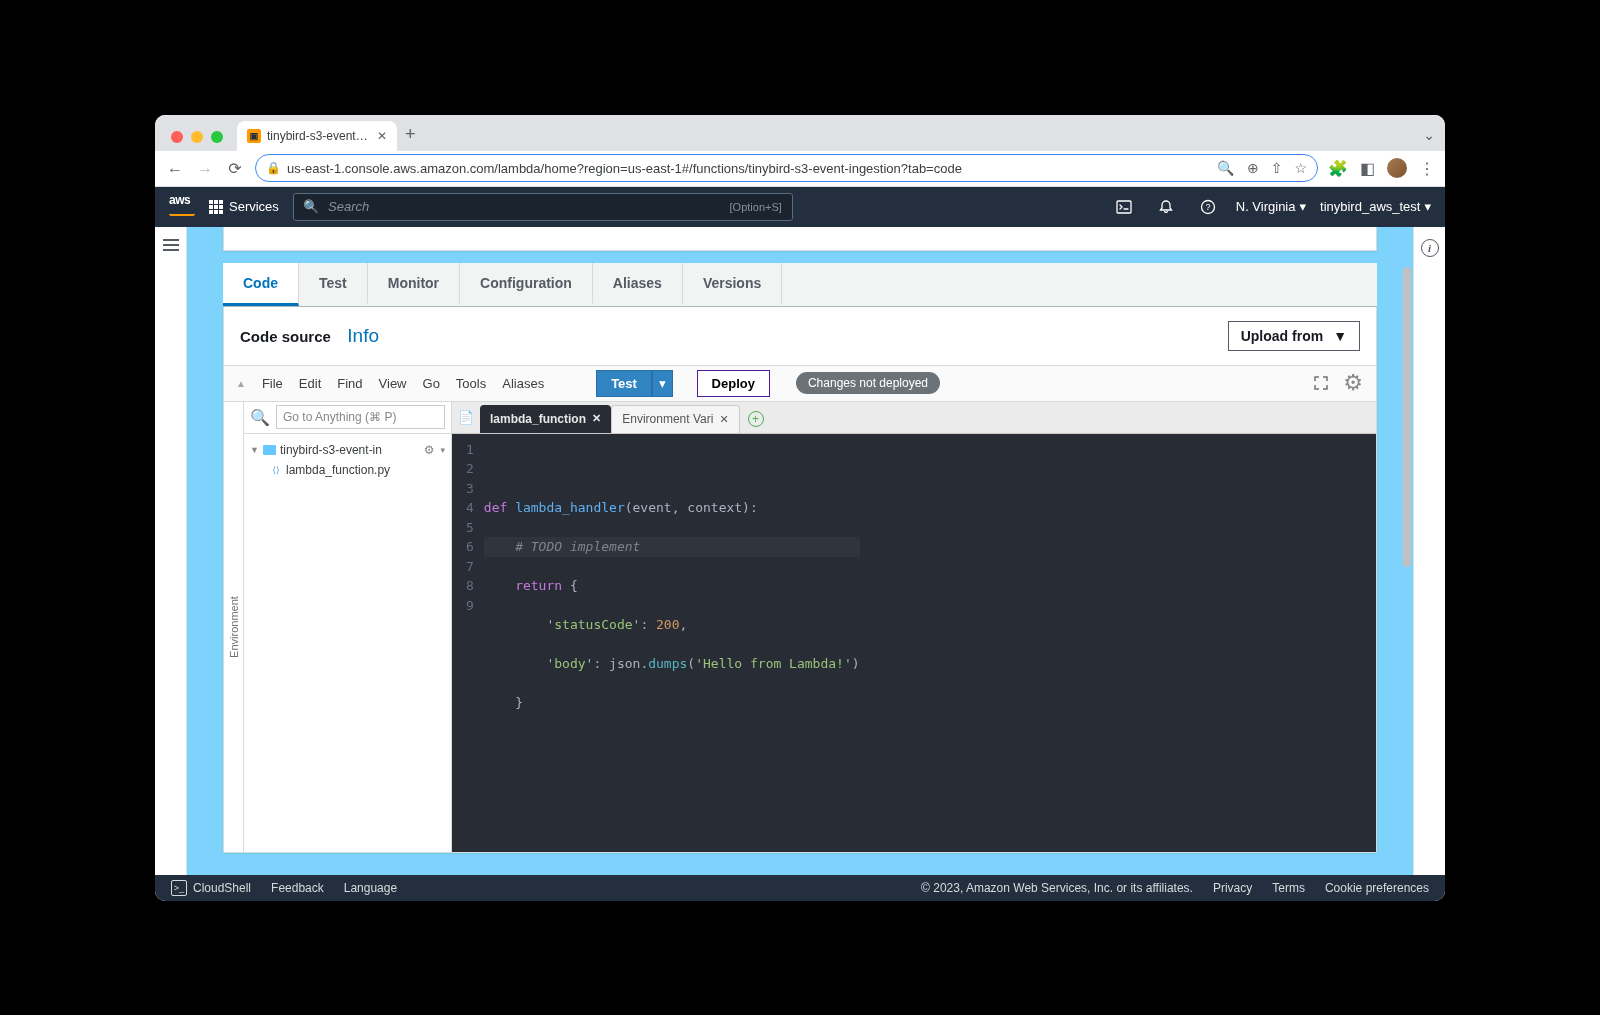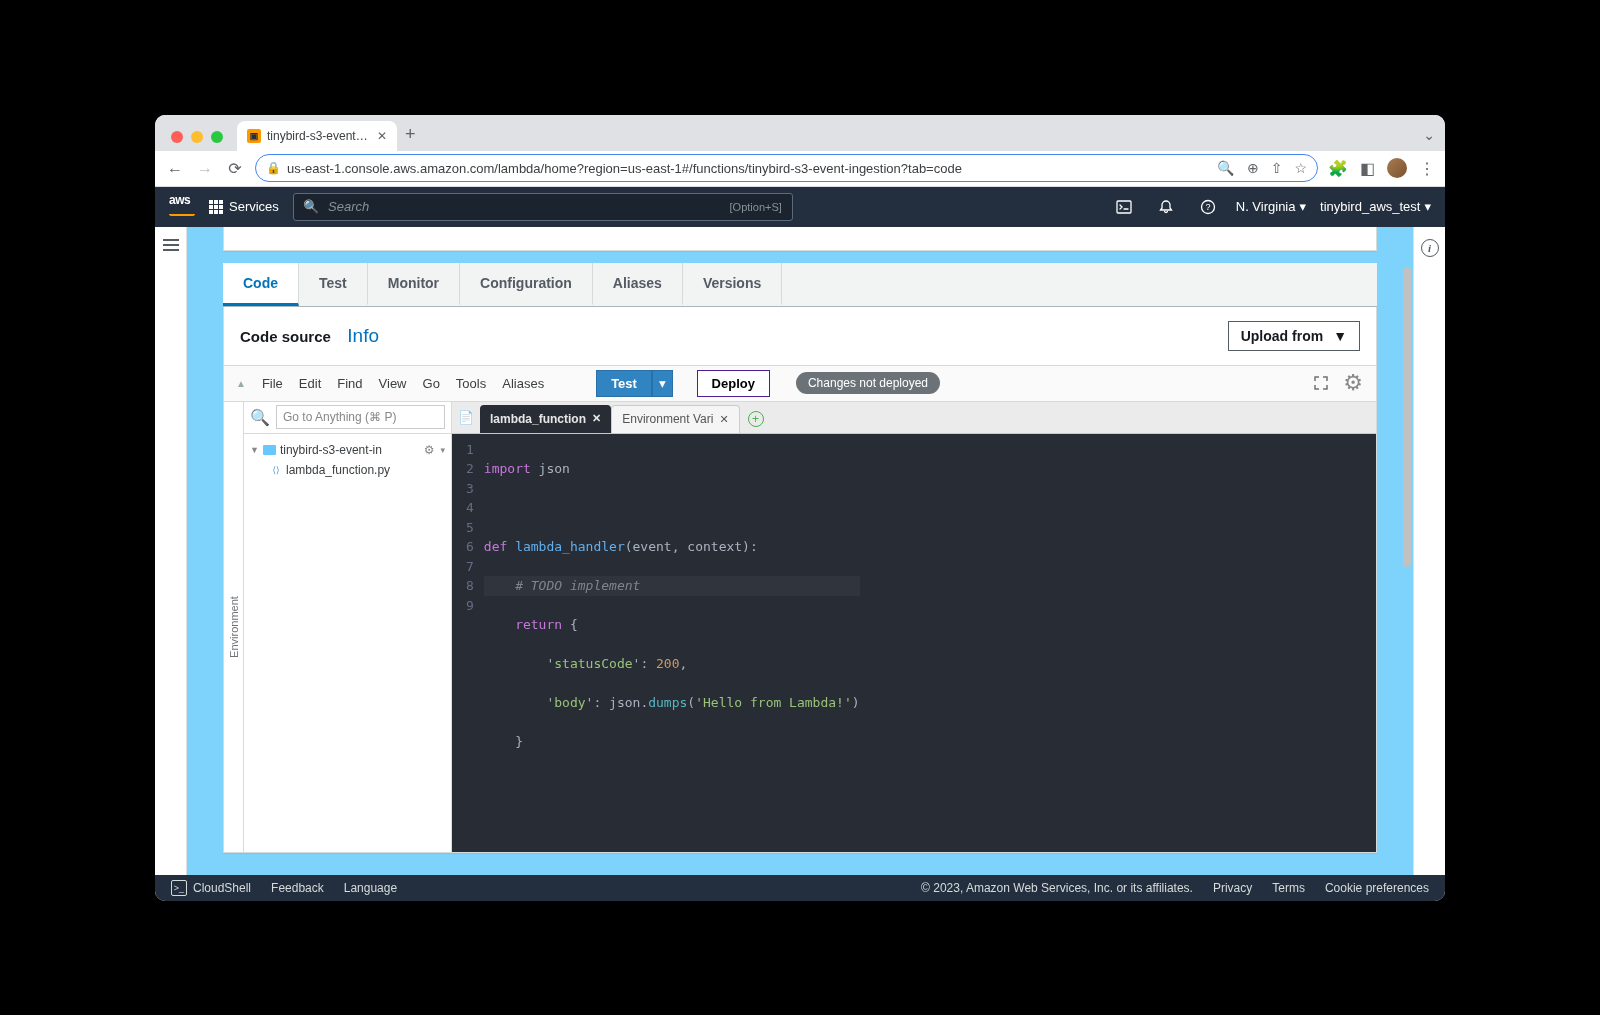--- a/index.html
+++ b/index.html
@@ -334,21 +334,20 @@
                   <div>2</div>
                   <div>3</div>
                   <div>4</div>
                   <div>5</div>
                   <div>6</div>
                   <div>7</div>
                   <div>8</div>
                   <div>9</div>
                 </div>
                 <div class="code">
-<div class="code-line"><span class="kw">import</span><span class="id"> json</span></div>
 <div class="code-line"> </div>
 <div class="code-line"><span class="kw">def</span><span class="fn"> lambda_handler</span><span class="id">(event, context):</span></div>
 <div class="code-line hl"><span class="com">    # TODO implement</span></div>
 <div class="code-line"><span class="kw">    return</span><span class="id"> {</span></div>
 <div class="code-line"><span class="id">        '</span><span class="str">statusCode</span><span class="id">': </span><span class="num">200</span><span class="id">,</span></div>
 <div class="code-line"><span class="id">        '</span><span class="str">body</span><span class="id">': json.</span><span class="call">dumps</span><span class="id">(</span><span class="str">'Hello from Lambda!'</span><span class="id">)</span></div>
 <div class="code-line"><span class="id">    }</span></div>
 <div class="code-line"> </div>
                 </div>
               </div>

